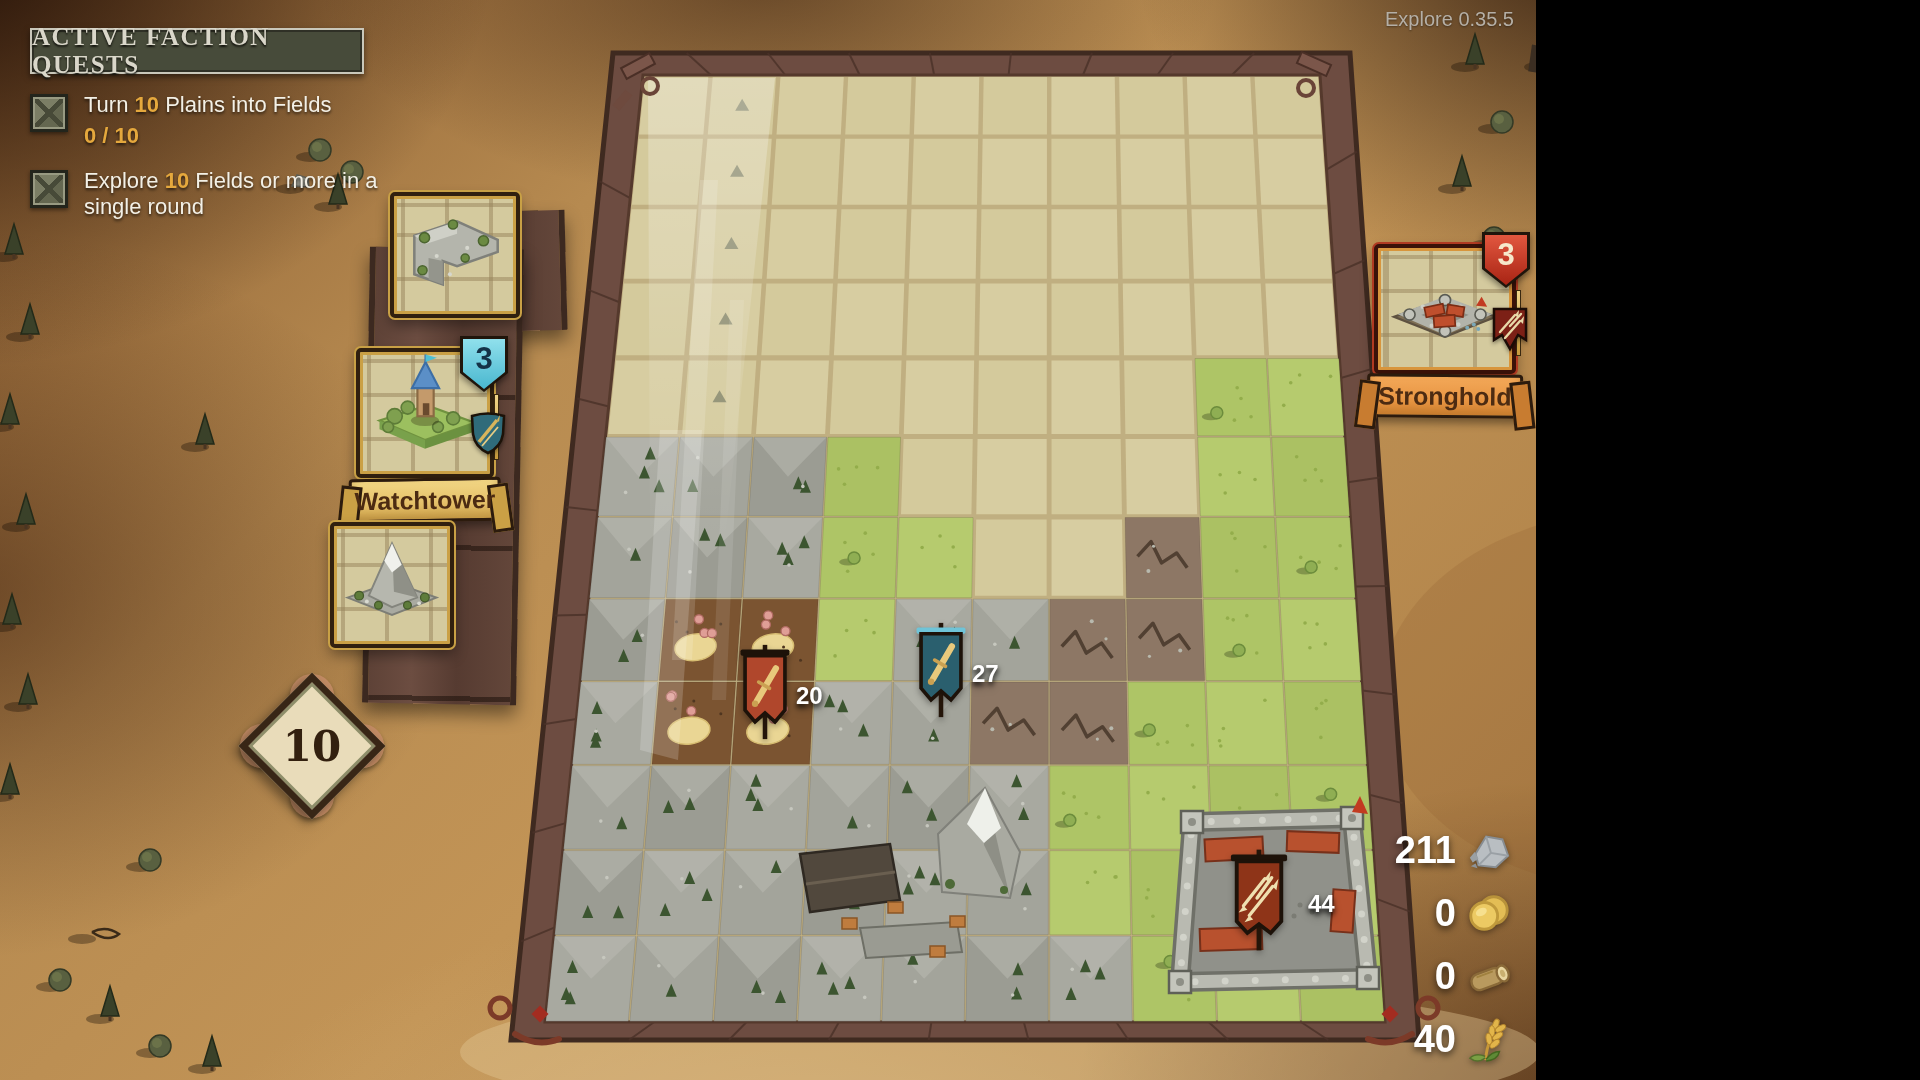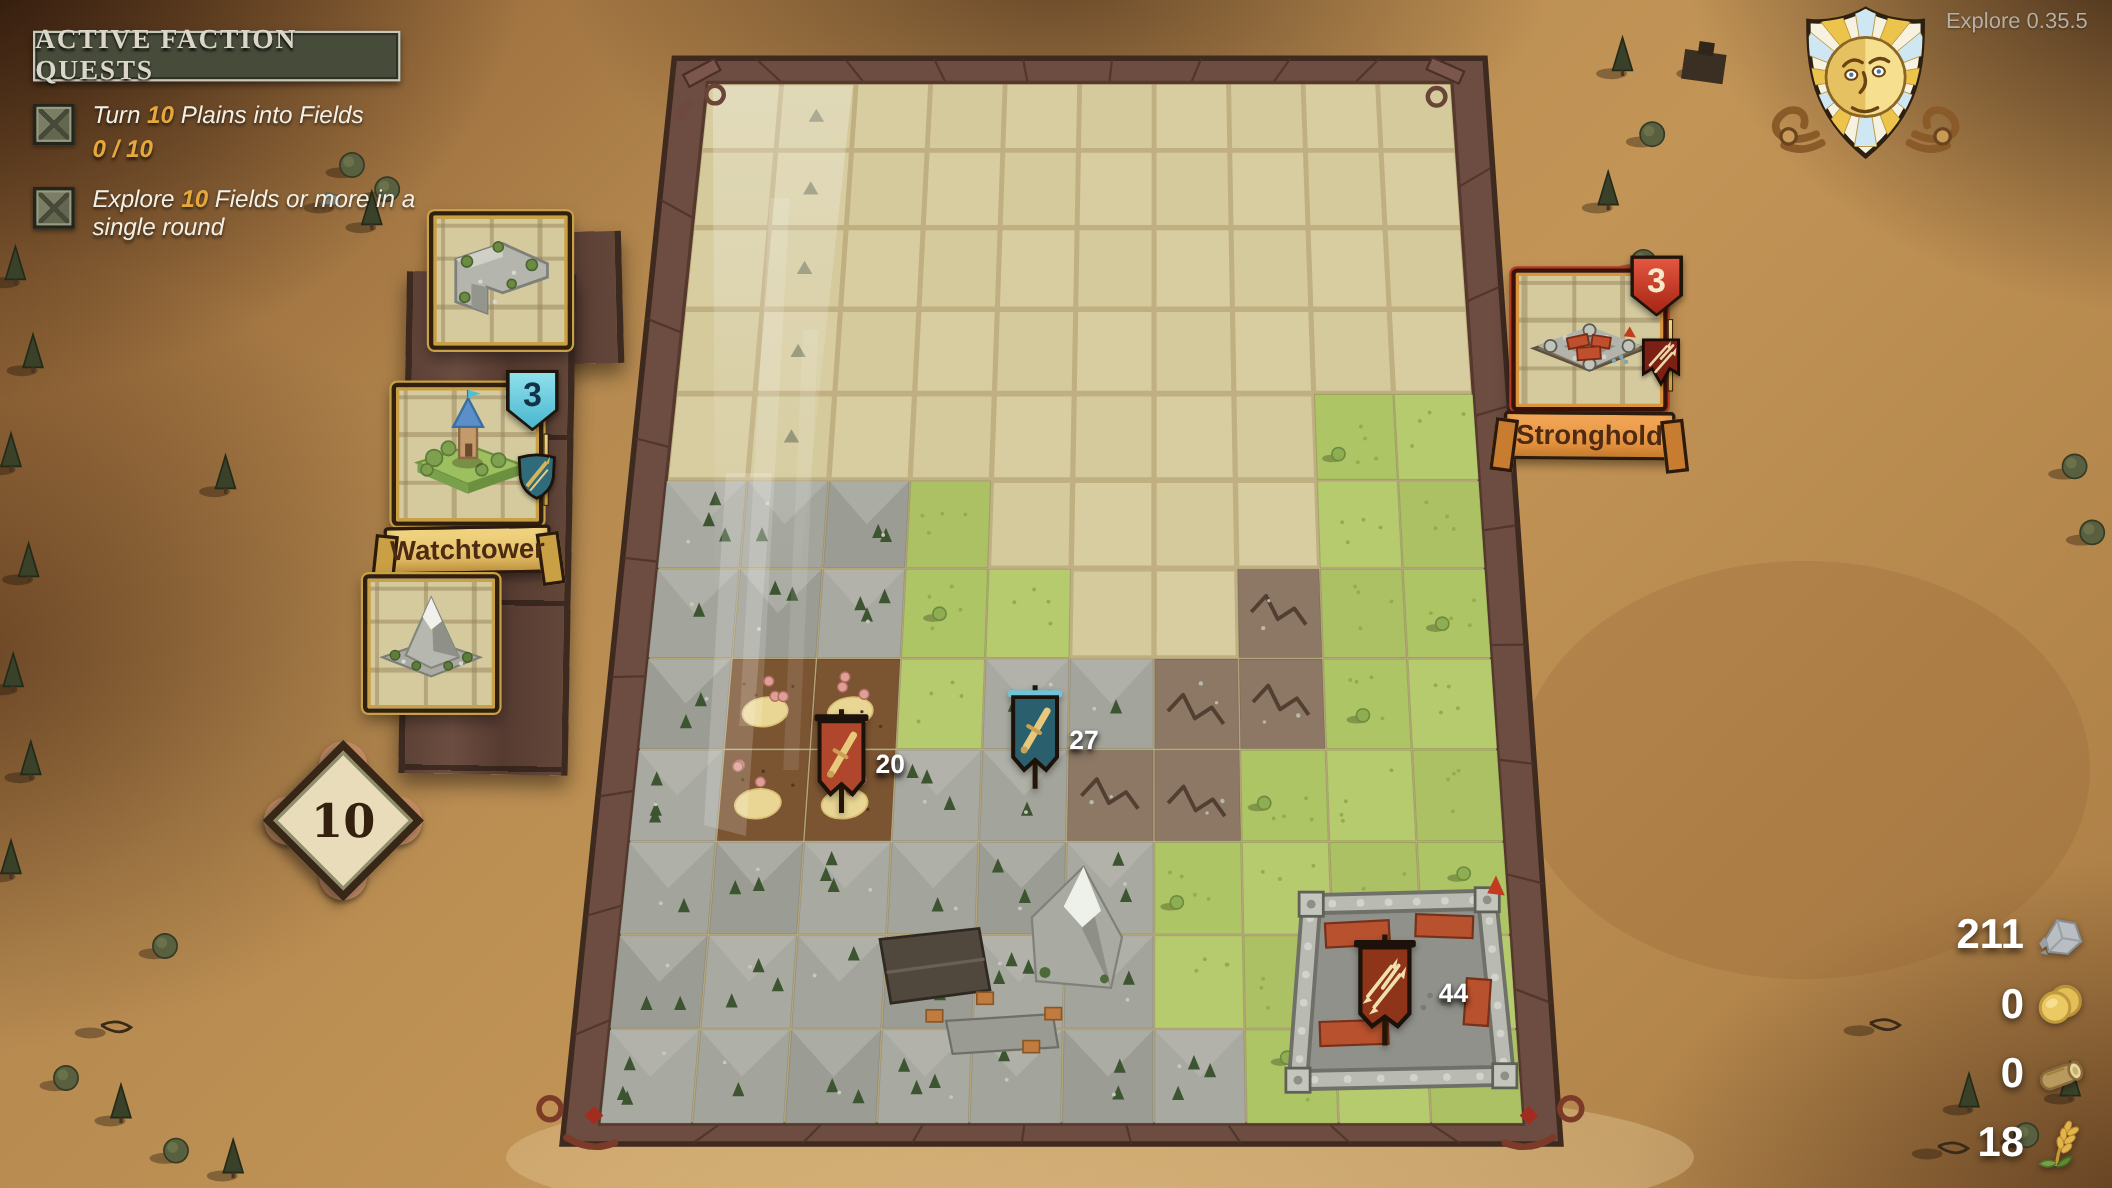--- a/index.html
+++ b/index.html
@@ -1,18 +1,18 @@
 <!DOCTYPE html>
 <html><head>
 <meta charset="utf-8">
 <style>
   * { margin:0; padding:0; box-sizing:border-box; }
   html,body { width:1920px; height:1080px; overflow:hidden; background:#000; }
   .stage {
-    position:relative; width:1920px; height:1080px; overflow:hidden;
+    position:relative; width:1536px; height:1080px; overflow:hidden;
     font-family:"Liberation Sans", sans-serif;
     background:
       radial-gradient(900px 700px at -4% -6%, rgba(26,10,4,.93), rgba(26,10,4,0) 62%),
       radial-gradient(760px 620px at 103% -8%, rgba(32,14,6,.88), rgba(32,14,6,0) 60%),
       radial-gradient(700px 520px at -2% 55%, rgba(58,28,12,.55), rgba(58,28,12,0) 70%),
       radial-gradient(820px 540px at 103% 103%, rgba(52,24,10,.65), rgba(52,24,10,0) 62%),
       radial-gradient(600px 300px at 50% -2%, rgba(40,18,8,.55), rgba(40,18,8,0) 75%),
       radial-gradient(1000px 500px at 52% 112%, rgba(226,195,135,.5), rgba(226,195,135,0) 62%),
       linear-gradient(135deg, #8a5c30 0%, #b68a50 30%, #c29456 55%, #aa7d45 100%);
   }
@@ -30,21 +30,21 @@
   .quest-check {
     flex:0 0 auto; width:38px; height:38px; margin-top:2px;
     background-color:#70735c;
     background-image:
       linear-gradient(45deg, transparent 45%, #474a38 45% 55%, transparent 55%),
       linear-gradient(-45deg, transparent 45%, #474a38 45% 55%, transparent 55%),
       linear-gradient(135deg, #7b7e65 50%, #646750 50%);
     border:3px solid #23251c; box-shadow:inset 0 0 0 2px #989a82, 0 2px 4px rgba(0,0,0,.45);
   }
   .quest-text { font-size:22px; line-height:1.22; color:#f3f0e6; width:308px;
-    text-shadow:0 2px 3px rgba(0,0,0,.65);font-style:italic; }
+    text-shadow:0 2px 3px rgba(0,0,0,.65); }
   .q-amount { color:#e5a83d; font-weight:700; }
   .q-progress { margin-top:4px; font-size:22px; font-weight:700; color:#e5a83d; }
 
   
   .version { position:absolute; top:8px; right:22px; font-size:20px; color:#b5afa6;
     text-shadow:0 1px 2px rgba(0,0,0,.4); z-index:7; }
 
   
   .sun-crest { position:absolute; left:1596px; top:2px; width:200px; height:152px; z-index:8; }
   .morale-banner { position:absolute; left:1502px; top:118px; width:388px; height:66px; z-index:7;
@@ -1046,21 +1046,21 @@
       <svg class="res-icon" viewBox="0 0 48 48">
         <g transform="rotate(-20 24 26)">
           <rect x="5" y="18" width="34" height="17" rx="8" fill="#b99a5e" stroke="#8a6a38" stroke-width="2.5"></rect>
           <line x1="12" y1="21" x2="30" y2="21" stroke="#a0813f" stroke-width="2"></line>
           <ellipse cx="39" cy="26.5" rx="6" ry="8.5" fill="#e8d6a0" stroke="#8a6a38" stroke-width="2.5"></ellipse>
           <ellipse cx="39" cy="26.5" rx="2.5" ry="4" fill="#c9b070"></ellipse>
         </g>
       </svg>
     </div>
     <div class="res-row">
-      <span class="res-value">18</span>
+      <span class="res-value">40</span>
       <svg class="res-icon" viewBox="0 0 48 48">
         <path d="M20,46 C22,32 26,18 34,4" fill="none" stroke="#c89838" stroke-width="3"></path>
         <g fill="#e2b54a" stroke="#b8882e" stroke-width="1">
           <ellipse cx="31" cy="9" rx="3" ry="6" transform="rotate(20 31 9)"></ellipse>
           <ellipse cx="36" cy="13" rx="3" ry="6" transform="rotate(60 36 13)"></ellipse>
           <ellipse cx="27" cy="16" rx="3" ry="6" transform="rotate(0 27 16)"></ellipse>
           <ellipse cx="33" cy="21" rx="3" ry="6" transform="rotate(55 33 21)"></ellipse>
           <ellipse cx="24" cy="24" rx="3" ry="6" transform="rotate(-10 24 24)"></ellipse>
           <ellipse cx="30" cy="29" rx="3" ry="6" transform="rotate(50 30 29)"></ellipse>
         </g>

